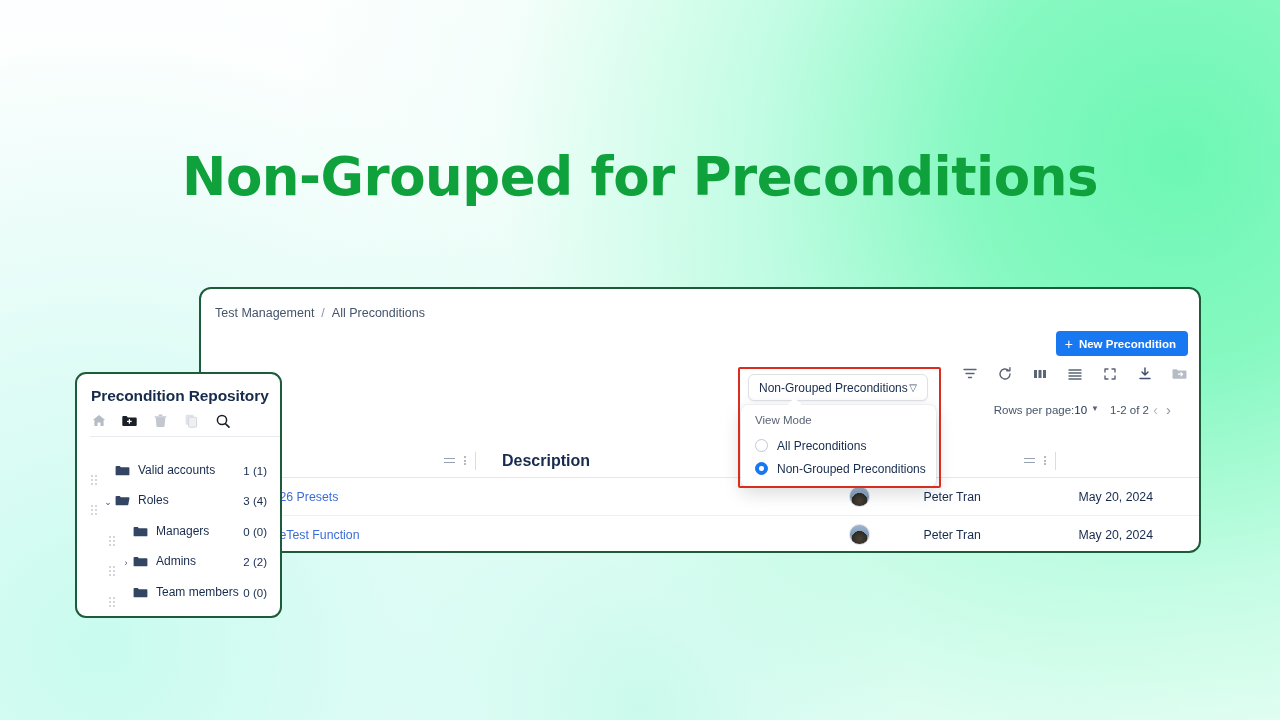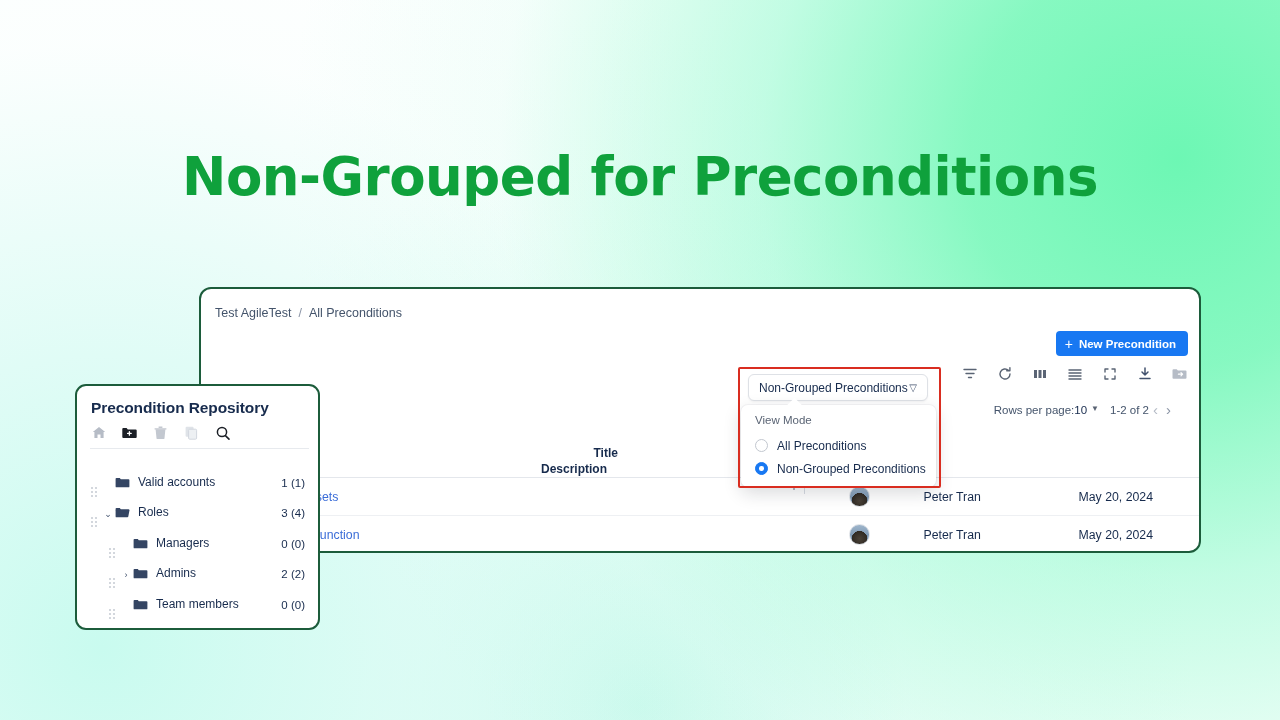--- a/index.html
+++ b/index.html
@@ -80,21 +80,21 @@
   .range-txt { margin-left: 11px; color: #44546B; }
   .pg-arrow { color: #B3BAC5; font-size: 15px; padding: 0 4px; cursor: pointer; }
   .pg-arrow.act { color: #8993A4; }
 
   
   .tbl { position: absolute; left: 0; top: 155px; width: 100%; }
   .tbl-head {
     display: flex; align-items: center;
     height: 34px;
     border-bottom: 1px solid #E4E7EC;
-    font-size: 12px; font-weight: 700; color: #172B4D; flex-direction: column;
+    font-size: 16px; font-weight: 700; color: #172B4D;
   }
   .tbl-row {
     display: flex; align-items: center;
     height: 38px;
     border-bottom: 1px solid #EEF0F3;
     font-size: 12.3px; color: #172B4D;
   }
   .c-title { width: 285px; padding-left: 36px; display: flex; align-items: center; }
   .c-desc  { width: 350px; padding-left: 16px; display: flex; align-items: center; }
   .c-owner { width: 230px; padding-left: 16px; display: flex; align-items: center; }
@@ -126,26 +126,25 @@
     background:
       radial-gradient(circle at 50% 72%, #4A4238 0%, #2F2A24 46%, rgba(0,0,0,0) 47%),
       linear-gradient(#9FB6CC 0%, #7E99B4 55%, #6B8299 100%);
     border: 1px solid #DDE1E6;
   }
   .owner-name { color: #172B4D; padding-left: 44px; }
 
   
   .repo-panel {
     position: absolute; left: 75px; top: 372px;
-    width: 245px; height: 246px;
+    width: 207px; height: 246px;
     background: #fff;
     border: 2px solid #1C5C3B;
     border-radius: 11px;
     overflow: hidden;
-    margin-top: 12px;
   }
   .repo-title {
     position: absolute; left: 14px; top: 13px;
     font-size: 15.5px; font-weight: 700; color: #172B4D;
     letter-spacing: -0.1px;
   }
   .repo-icons {
     position: absolute; left: 13px; top: 38px;
     display: flex; align-items: center; gap: 14px;
   }
@@ -215,21 +214,21 @@
 </head>
 <body>
 
 <div id="stage">
 
   <div class="headline">Non-Grouped for Preconditions</div>
 
   <div class="app-card">
 
     <div class="breadcrumb">
-      <span class="bc-item">Test AgileTest</span>
+      <span class="bc-item">Test Management</span>
       <span class="bc-sep">/</span>
       <span class="bc-item">All Preconditions</span>
     </div>
 
     <button class="new-btn">
       <span class="plus-glyph">+</span>
       <span>New Precondition</span>
     </button>
 
     <div class="tool-row">

